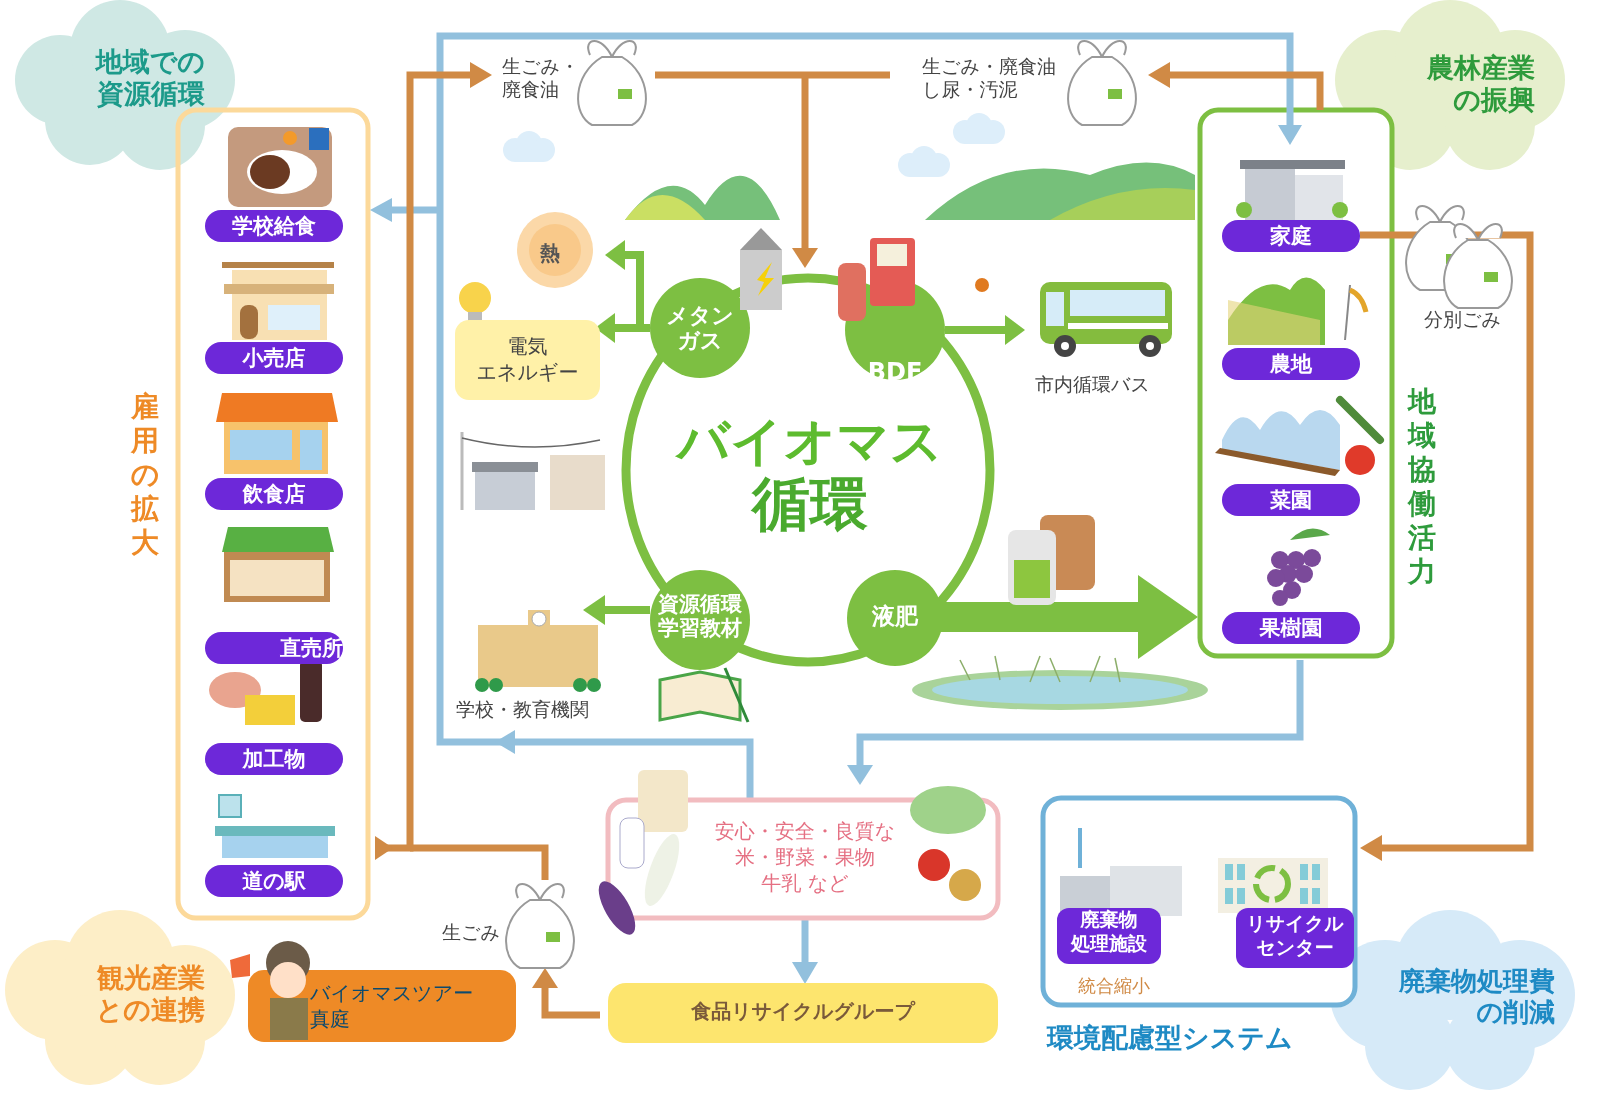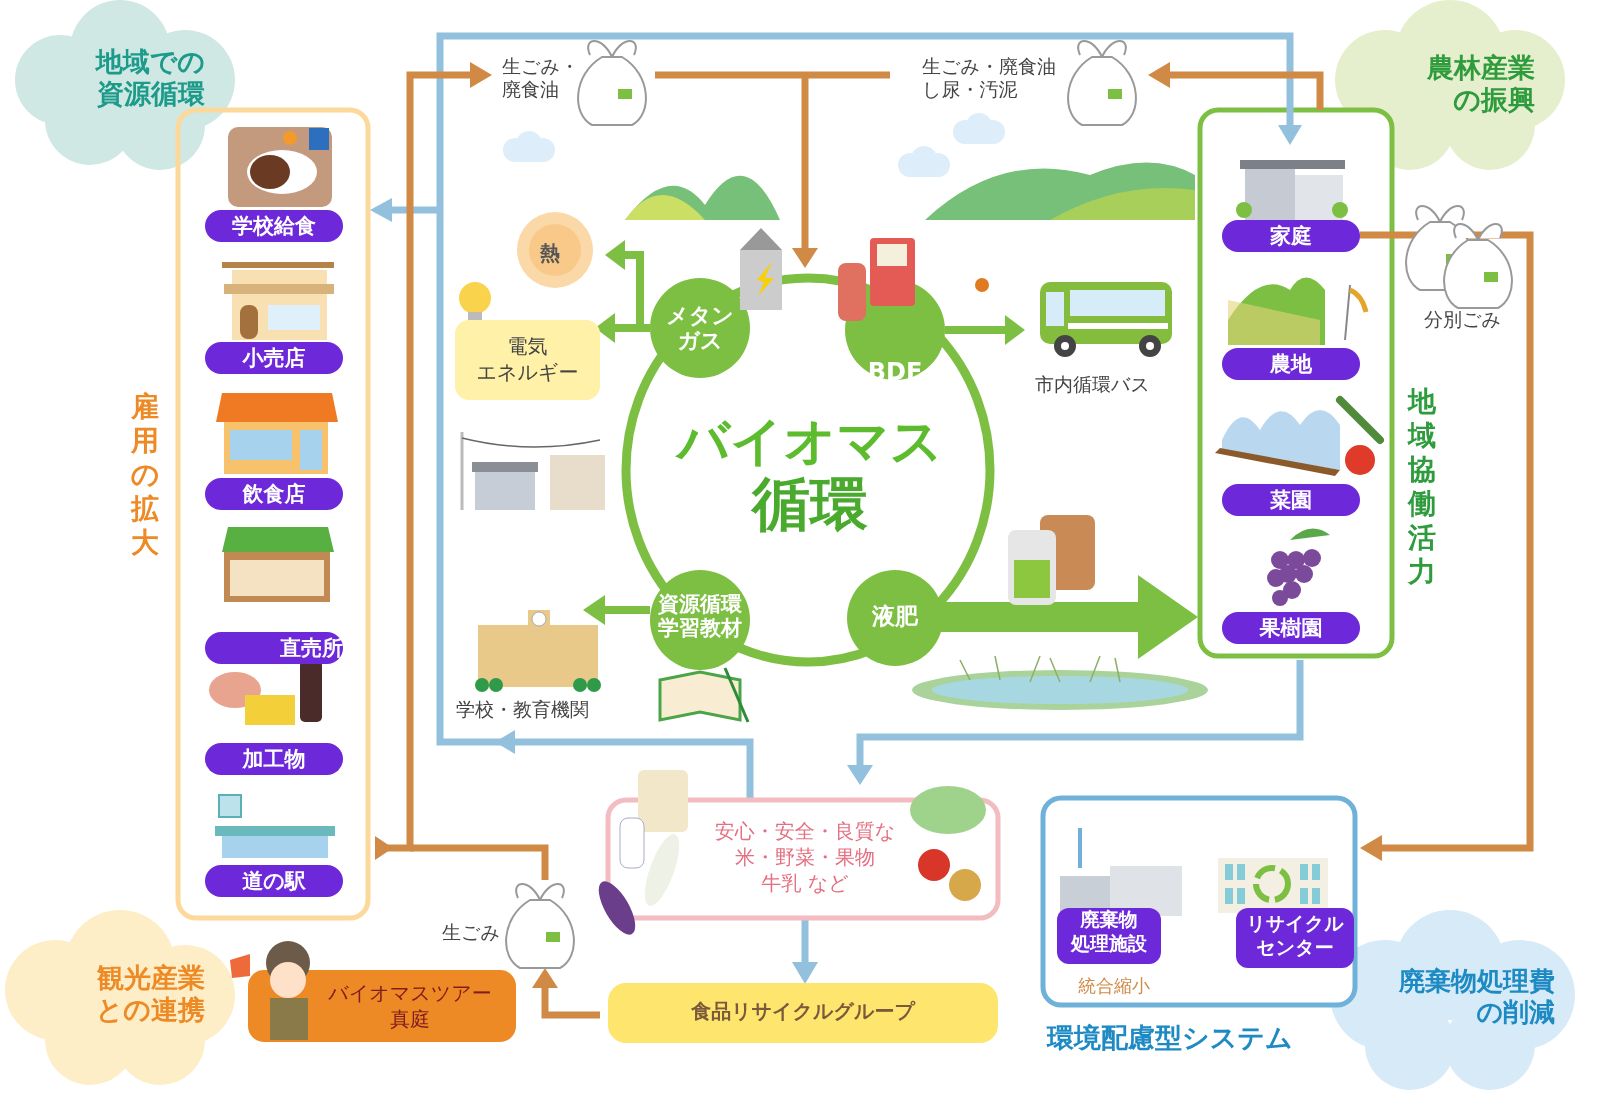--- a/index.html
+++ b/index.html
@@ -331,21 +331,21 @@
 エネルギー</div>
 <div class="label" style="left:1035px;top:373px;">市内循環バス</div>
 <div class="label" style="left:456px;top:698px;">学校・教育機関</div>
 
 <div class="abs" style="left:690px;top:818px;width:230px;text-align:center;color:#e56f82;font-size:20px;line-height:1.3;white-space:pre;">安心・安全・良質な
 米・野菜・果物
 牛乳 など</div>
 
 <div class="abs" style="left:608px;top:998px;width:390px;text-align:center;color:#7a5a3a;font-size:20px;font-weight:bold;">食品リサイクルグループ</div>
 
-<div class="abs" style="left:310px;top:980px;width:200px;text-align:center;color:#7f1d1d;font-size:20px;line-height:1.3;white-space:pre;">バイオマスツアー
+<div class="abs" style="left:310px;top:980px;width:200px;color:#0c4a6e;font-size:20px;line-height:1.3;white-space:pre;">バイオマスツアー
 真庭</div>
 
 <div class="pill" style="left:1057px;top:908px;width:104px;height:56px;line-height:1.25;font-size:19px;white-space:pre;border-radius:12px;">廃棄物
 処理施設</div>
 <div class="pill" style="left:1208px;top:908px;width:118px;height:56px;line-height:1.25;padding-top:4px;font-size:19px;white-space:pre;border-radius:12px;margin-left:28px;">リサイクル
 センター</div>
 <div class="abs" style="left:1078px;top:974px;font-size:18px;color:#d08a45;">統合縮小</div>
 <div class="abs" style="left:1047px;top:1020px;font-size:27px;font-weight:bold;color:#1e8ac4;">環境配慮型システム</div>
 
 </body></html>

